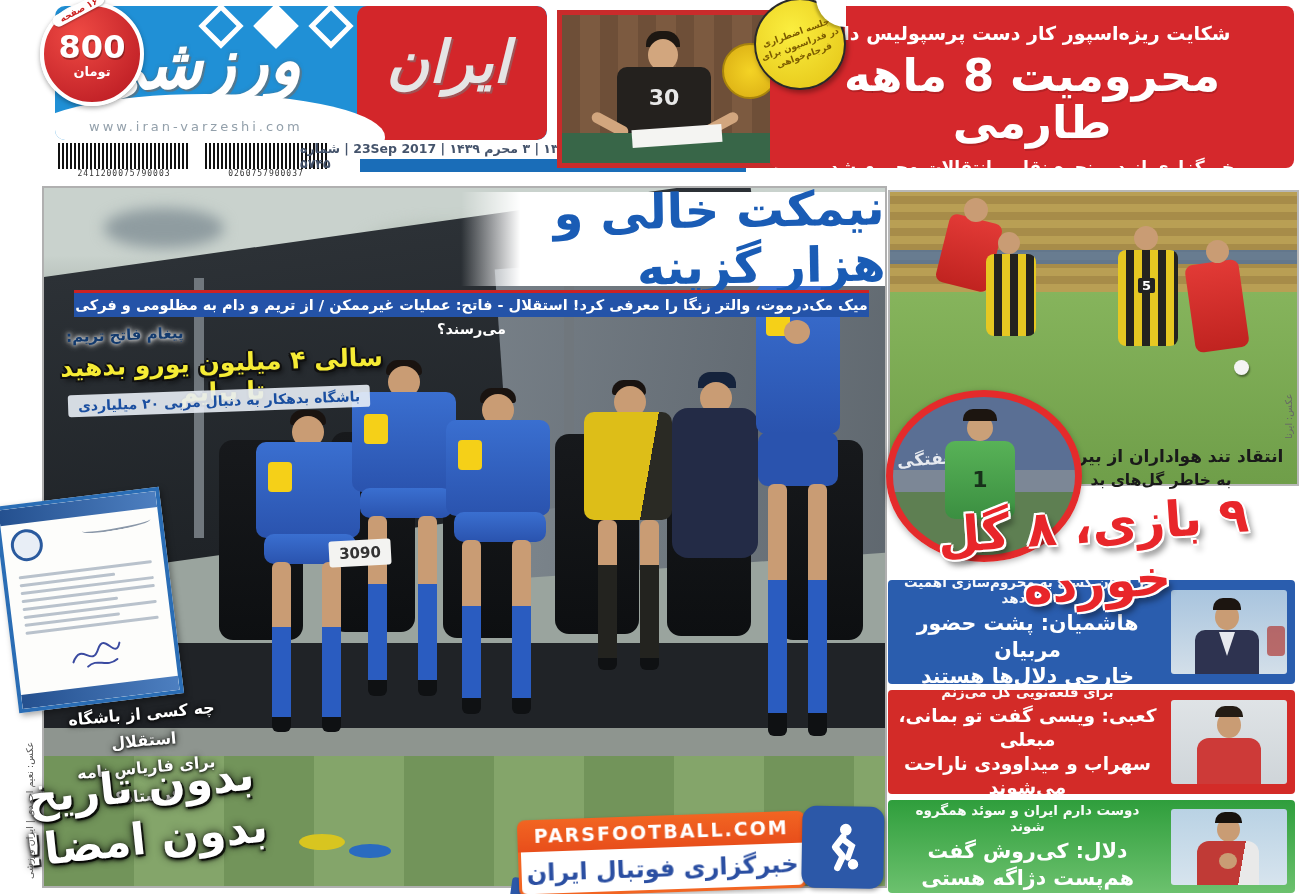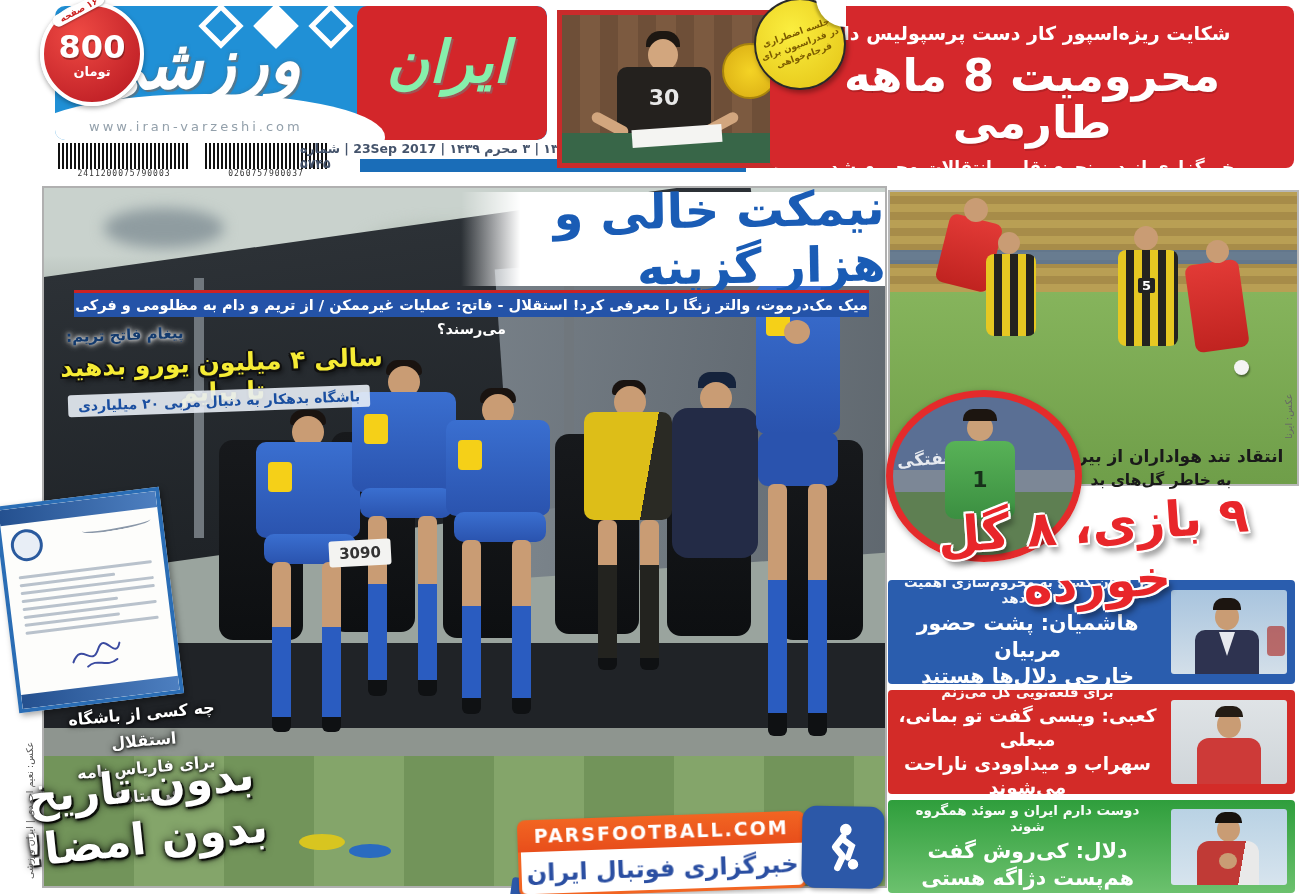--- a/index.html
+++ b/index.html
@@ -5,21 +5,21 @@
   html,body{margin:0;padding:0;}
   body{width:1300px;height:894px;background:#fbfaf8;font-family:"DejaVu Sans",sans-serif;overflow:hidden;position:relative;}
   .abs{position:absolute;}
   .fa{direction:rtl;}
   .pre{white-space:pre-line;}
   .page{position:absolute;inset:0;background:#ffffff;}
 
   
   .logo-box{left:55px;top:6px;width:492px;height:134px;background:#2090d6;border-radius:10px;overflow:hidden;}
   .logo-red{position:absolute;right:0;top:0;width:190px;height:100%;background:#d3262a;border-radius:10px;}
-  .word-iran{position:absolute;right:14px;top:22px;width:170px;text-align:center;color:#86efac;font-weight:bold;font-style:italic;font-size:58px;text-shadow:2px 2px 0 rgba(120,120,120,.55);}
+  .word-iran{position:absolute;right:14px;top:22px;width:170px;text-align:center;color:#e5e5e5;font-weight:bold;font-style:italic;font-size:58px;text-shadow:2px 2px 0 rgba(120,120,120,.55);}
   .word-varzeshi{position:absolute;left:34px;top:18px;color:#fff;font-weight:bold;font-style:italic;font-size:68px;transform:rotate(-2deg);text-shadow:2px 2px 0 rgba(110,110,110,.6),0 0 4px rgba(90,90,90,.5);}
   .diamond{position:absolute;top:4px;width:22px;height:22px;border:5px solid #fff;transform:rotate(45deg);}
   .diamond.fill{background:#fff;}
   .logo-swoosh{position:absolute;left:-30px;bottom:-40px;width:360px;height:86px;background:#fff;border-radius:50%;}
   .logo-site{position:absolute;left:34px;bottom:6px;color:#93a0ab;font-size:13px;letter-spacing:3px;font-weight:normal;}
   .price-badge{left:40px;top:2px;width:96px;height:96px;border-radius:50%;background:radial-gradient(circle at 35% 30%,#ef4a44,#b5161f);border:4px solid #fff;box-shadow:0 2px 5px rgba(0,0,0,.35);z-index:5;text-align:center;}
   .price-num{margin-top:22px;color:#fff;font-size:32px;font-weight:bold;text-shadow:1px 2px 0 rgba(0,0,0,.3);}
   .price-unit{color:#fff;font-size:13px;font-weight:bold;margin-top:-2px;}
   .price-ribbon{position:absolute;top:-2px;left:6px;background:#fff;color:#c22;font-size:9px;font-weight:bold;padding:1px 8px;border-radius:6px;transform:rotate(-28deg);box-shadow:0 1px 2px rgba(0,0,0,.3);}
   .barcode{height:26px;background:repeating-linear-gradient(90deg,#111 0 2px,#fff 2px 4px);}

